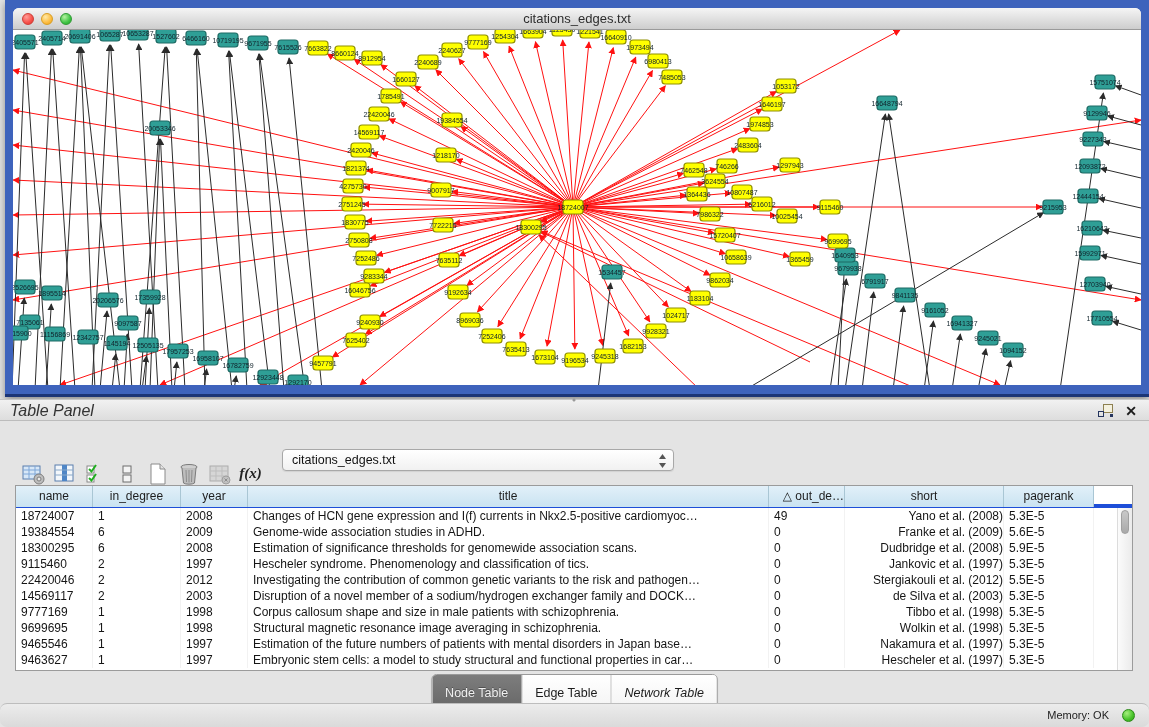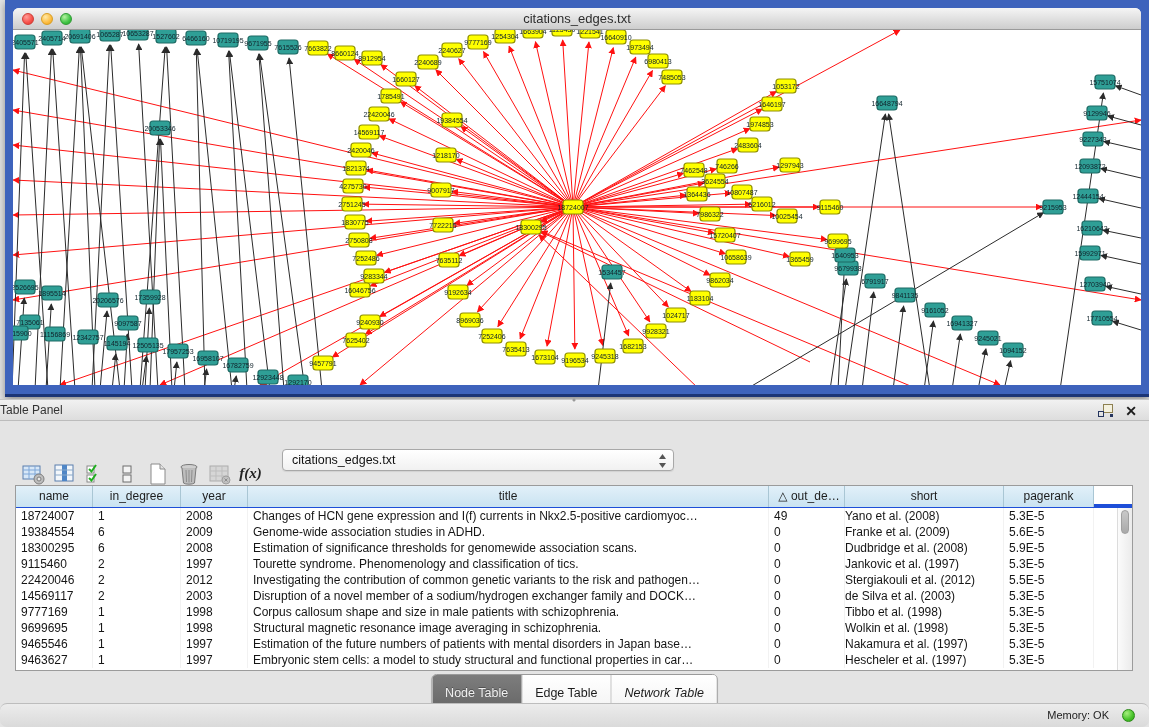--- a/index.html
+++ b/index.html
@@ -45,21 +45,21 @@
   .table-panel{
     position:absolute; left:0; top:399px; width:1149px; height:304px;
     background:#e4e4e4;
   }
   .panel-header{
     position:relative; height:22px;
     background:linear-gradient(#f1f1f1,#dddddd);
     border-top:1px solid #c6c6c6;
     border-bottom:1px solid #bcbcbc;
   }
-  .panel-title{ position:absolute; left:0; top:0; font-size:12px; line-height:21px; color:#333; }
+  .panel-title{ position:absolute; left:10px; top:0; font-size:16px; line-height:21px; color:#333;font-style:italic; }
   .grip{
     position:absolute; left:567px; top:-3px; width:14px; height:6px;
     background:radial-gradient(circle at 50% 50%, #9a9a9a 1px, transparent 2px);
   }
   .float-btn{ position:absolute; right:36px; top:4px; width:15px; height:13px; cursor:default; }
   .float-btn .sq-big{ position:absolute; right:0; top:0; width:10px; height:9px; border:1px solid #8d8050; background:#f4f1df; }
   .float-btn .sq-small{ position:absolute; left:0; bottom:0; width:6px; height:6px; border:1px solid #25355e; }
   .float-btn .sq-dot{ position:absolute; right:0; bottom:0; width:3px; height:3px; background:#25355e; }
   .close-btn{ position:absolute; right:12px; top:2px; font-size:14px; font-weight:bold; color:#1b1b1b; line-height:18px; }
   
@@ -89,22 +89,22 @@
   }
   .tbody{ }
   .tr{ display:flex; height:16px; }
   .td{
     font-size:12px; color:#151515; line-height:16px;
     padding-left:5px; overflow:hidden; white-space:nowrap;
     border-right:1px solid #f2f2f2;
   }
   .c0{width:77px}.c1{width:88px}.c2{width:67px}.c3{width:521px}
   .c4{width:76px}.c5{width:159px}.c6{width:90px}
-  .td.c5{ text-align:left; padding-left:0; }
-  .th.c4{ text-align:center; padding-left:5px; }
+  .td.c5{ text-align:right; padding-left:0; }
+  .th.c4{ text-align:right; padding-left:5px; }
   .vscroll{
     position:absolute; right:0px; top:22px; bottom:0px; width:15px;
     background:linear-gradient(to right,#fbfbfb,#ebebeb);
     border-left:1px solid #dcdcdc;
   }
   .vthumb{
     position:absolute; left:3px; top:2px; width:8px; height:24px;
     border-radius:4px; border:1px solid #a0a0a0;
     background:linear-gradient(#c9c9c9,#a9a9a9);
   }
@@ -655,21 +655,21 @@
           <div class="td c2">2008</div>
           <div class="td c3">Estimation of significance thresholds for genomewide association scans.</div>
           <div class="td c4">0</div>
           <div class="td c5">Dudbridge et al. (2008)</div>
           <div class="td c6">5.9E-5</div>
         </div>
         <div class="tr">
           <div class="td c0">9115460</div>
           <div class="td c1">2</div>
           <div class="td c2">1997</div>
-          <div class="td c3">Tourette syndrome. Phenomenology and classification of tics.</div>
+          <div class="td c3">Hescheler syndrome. Phenomenology and classification of tics.</div>
           <div class="td c4">0</div>
           <div class="td c5">Jankovic et al. (1997)</div>
           <div class="td c6">5.3E-5</div>
         </div>
         <div class="tr">
           <div class="td c0">22420046</div>
           <div class="td c1">2</div>
           <div class="td c2">2012</div>
           <div class="td c3">Investigating the contribution of common genetic variants to the risk and pathogen…</div>
           <div class="td c4">0</div>

